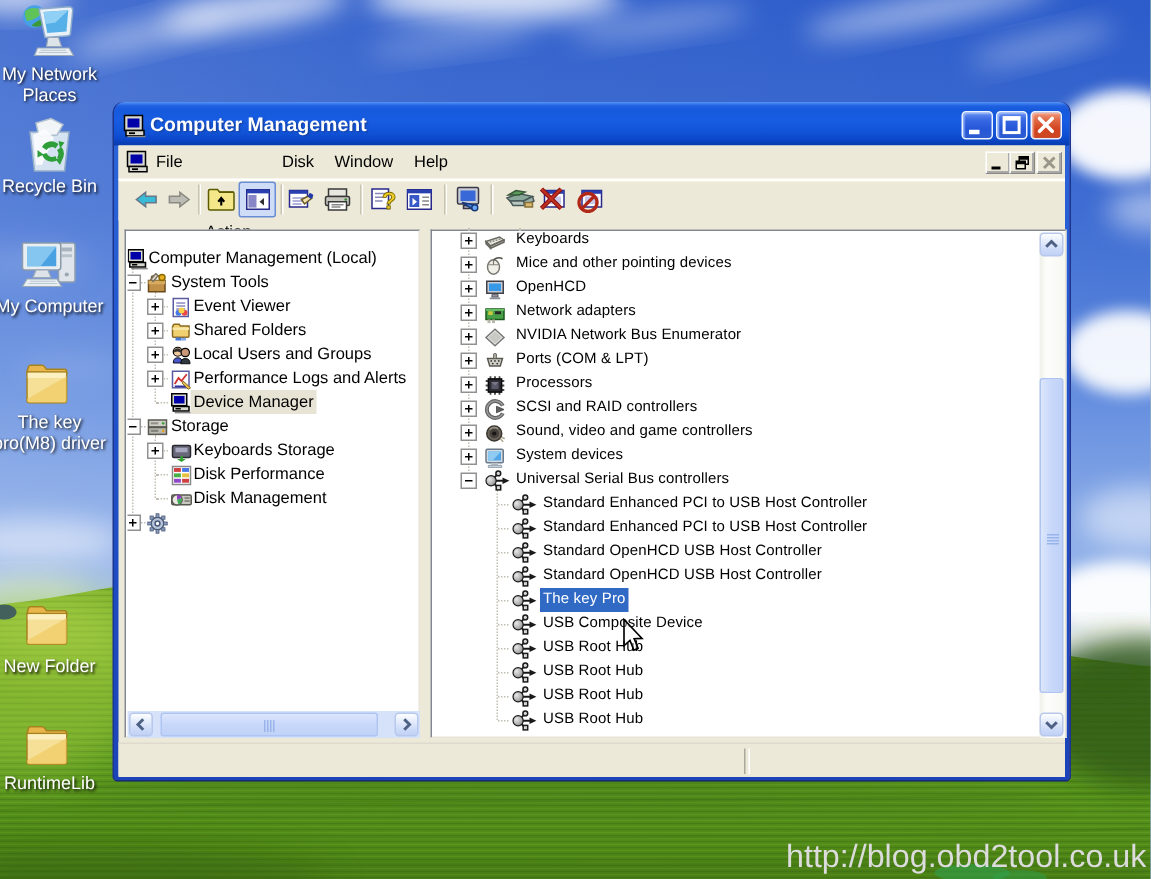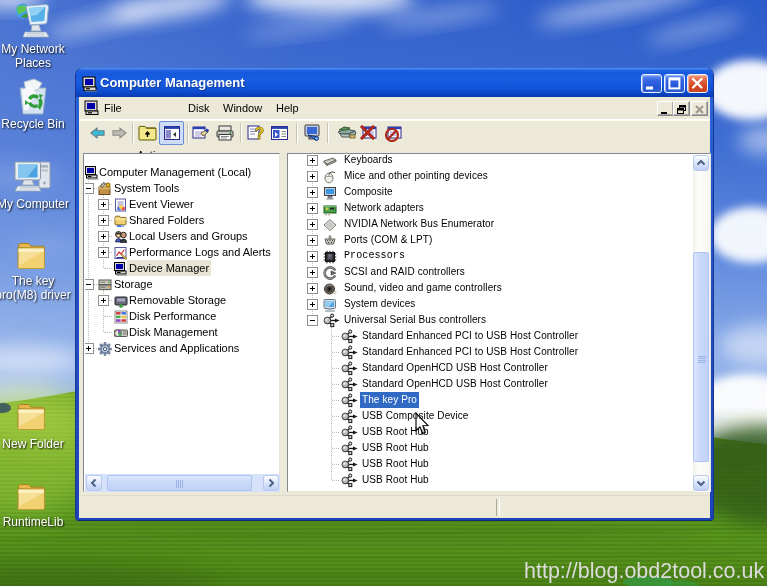--- a/index.html
+++ b/index.html
@@ -417,21 +417,21 @@
           <div class="trow" style="left:27px;top:112px;padding:0 2px;">Storage</div>
           <div style="position:absolute;left:13px;top:131px;width:11px;height:11px;border:1px solid #919191;background:#fff;box-sizing:border-box;"></div>
           <div style="position:absolute;left:16px;top:136px;width:5px;height:1px;background:#000;"></div>
           <div style="position:absolute;left:18px;top:134px;width:1px;height:5px;background:#000;"></div>
           <svg style="position:absolute;left:29px;top:130px;" width="14" height="14" viewBox="0 0 14 14">
             <rect x="1" y="3" width="12" height="8" rx="1" fill="#686878" stroke="#282830"></rect>
             <rect x="3" y="4.5" width="8" height="3" fill="#a8a8c0"></rect>
             <path d="M4,12 L10,12 L7,14 Z" fill="#30a030"></path>
             <rect x="6.3" y="10" width="1.6" height="2.4" fill="#30a030"></rect>
           </svg>
-          <div class="trow" style="left:42px;top:128px;padding:0 2px;">Removable Storage</div>
+          <div class="trow" style="left:42px;top:128px;padding:0 2px;">Keyboards Storage</div>
           <svg style="position:absolute;left:29px;top:146px;" width="14" height="14" viewBox="0 0 14 14">
             <rect x="1" y="1" width="12" height="12" fill="#fff" stroke="#888"></rect>
             <rect x="2" y="2" width="4.6" height="2.6" fill="#d04040"></rect>
             <rect x="7.4" y="2" width="4.6" height="2.6" fill="#4878e8"></rect>
             <rect x="2" y="5.6" width="4.6" height="2.6" fill="#48b048"></rect>
             <rect x="7.4" y="5.6" width="4.6" height="2.6" fill="#e8c040"></rect>
             <rect x="2" y="9.2" width="4.6" height="2.6" fill="#9048c8"></rect>
             <rect x="7.4" y="9.2" width="4.6" height="2.6" fill="#d04040"></rect>
           </svg>
           <div class="trow" style="left:42px;top:144px;padding:0 2px;">Disk Performance</div>
@@ -454,21 +454,20 @@
               <rect x="6" y="0.5" width="2" height="2.4"></rect>
               <rect x="6" y="11.1" width="2" height="2.4"></rect>
               <rect x="0.5" y="6" width="2.4" height="2"></rect>
               <rect x="11.1" y="6" width="2.4" height="2"></rect>
               <rect x="2" y="2" width="2.2" height="2.2"></rect>
               <rect x="9.8" y="2" width="2.2" height="2.2"></rect>
               <rect x="2" y="9.8" width="2.2" height="2.2"></rect>
               <rect x="9.8" y="9.8" width="2.2" height="2.2"></rect>
             </g>
           </svg>
-          <div class="trow" style="left:27px;top:176px;padding:0 2px;">Services and Applications</div>
         </div>
         <div style="position:absolute;left:1px;top:320px;width:195px;height:18px;background:#d5e2fa;">
 <div class="sb-btn" style="left:1px;top:1px;width:16px;height:16px;"><svg width="14" height="14" viewBox="0 0 14 14">
               <path d="M8.5,3.5 L5,7 L8.5,10.5" stroke="#4d6185" stroke-width="2" fill="none"></path>
             </svg></div>
 <div class="sb-btn" style="left:178px;top:1px;width:16px;height:16px;"><svg width="14" height="14" viewBox="0 0 14 14">
               <path d="M5.5,3.5 L9,7 L5.5,10.5" stroke="#4d6185" stroke-width="2" fill="none"></path>
             </svg></div>
 <div style="position:absolute;left:22px;top:1px;width:145px;height:16px;border-radius:2px;border:1px solid #aec4f2;background:linear-gradient(180deg,#dce6fc 0%,#c8d8fa 50%,#c0d2f8 100%);box-sizing:border-box;">
 <div style="position:absolute;left:68px;top:4px;width:1px;height:8px;background:#9ab4ea;box-shadow:2px 0 0 #9ab4ea,4px 0 0 #9ab4ea,6px 0 0 #9ab4ea;"></div>
@@ -517,21 +516,21 @@
           <div class="trow" style="left:53px;top:16px;padding:0 2px;">Mice and other pointing devices</div>
           <div style="position:absolute;left:18px;top:35px;width:11px;height:11px;border:1px solid #919191;background:#fff;box-sizing:border-box;"></div>
           <div style="position:absolute;left:21px;top:40px;width:5px;height:1px;background:#000;"></div>
           <div style="position:absolute;left:23px;top:38px;width:1px;height:5px;background:#000;"></div>
           <svg style="position:absolute;left:34px;top:34px;" width="14" height="14" viewBox="0 0 14 14">
             <rect x="1.5" y="1.5" width="11" height="8" fill="#c8ccd4" stroke="#404048"></rect>
             <rect x="3" y="3" width="8" height="5" fill="#3898e8"></rect>
             <rect x="5" y="10.5" width="4" height="1.5" fill="#a8acb4" stroke="#404048" stroke-width="0.6"></rect>
             <rect x="3.5" y="12.3" width="7" height="1.2" fill="#888c94"></rect>
           </svg>
-          <div class="trow" style="left:53px;top:32px;padding:0 2px;">Composite</div>
+          <div class="trow" style="left:53px;top:32px;padding:0 2px;">OpenHCD</div>
           <div style="position:absolute;left:18px;top:51px;width:11px;height:11px;border:1px solid #919191;background:#fff;box-sizing:border-box;"></div>
           <div style="position:absolute;left:21px;top:56px;width:5px;height:1px;background:#000;"></div>
           <div style="position:absolute;left:23px;top:54px;width:1px;height:5px;background:#000;"></div>
           <svg style="position:absolute;left:34px;top:50px;" width="14" height="14" viewBox="0 0 14 14">
             <rect x="1" y="4" width="12" height="7" fill="#48a048" stroke="#185818"></rect>
             <rect x="2.5" y="5.5" width="3" height="2.5" fill="#c8c840"></rect>
             <rect x="7" y="5.5" width="4" height="2" fill="#282828"></rect>
             <rect x="2" y="11" width="2" height="2.4" fill="#b8b8a8"></rect>
             <rect x="5" y="11" width="2" height="2.4" fill="#b8b8a8"></rect>
             <rect x="1" y="4" width="12" height="1.2" fill="#68c068"></rect>
@@ -575,21 +574,21 @@
               <line x1="0.8" y1="7" x2="3" y2="7"></line>
               <line x1="0.8" y1="10" x2="3" y2="10"></line>
               <line x1="11" y1="4" x2="13.2" y2="4"></line>
               <line x1="11" y1="7" x2="13.2" y2="7"></line>
               <line x1="11" y1="10" x2="13.2" y2="10"></line>
             </g>
             <rect x="2.6" y="2.6" width="8.8" height="8.8" fill="#2a2a30" stroke="#0a0a0e"></rect>
             <rect x="4.6" y="4.6" width="4.8" height="4.8" fill="#585868"></rect>
             <path d="M4.6,4.6 L9.4,4.6 L7,7 Z" fill="#787888"></path>
           </svg>
-          <div class="trow" style="left:53px;top:96px;padding:0 2px;font-family:Liberation Mono, monospace;">Processors</div>
+          <div class="trow" style="left:53px;top:96px;padding:0 2px;">Processors</div>
           <div style="position:absolute;left:18px;top:115px;width:11px;height:11px;border:1px solid #919191;background:#fff;box-sizing:border-box;"></div>
           <div style="position:absolute;left:21px;top:120px;width:5px;height:1px;background:#000;"></div>
           <div style="position:absolute;left:23px;top:118px;width:1px;height:5px;background:#000;"></div>
           <svg style="position:absolute;left:34px;top:114px;" width="14" height="14" viewBox="0 0 14 14">
             <path d="M12.2,4.5 A5.6,5.6 0 1 0 12.2,9.5" fill="none" stroke="#606060" stroke-width="2.6"></path>
             <path d="M12.2,4.5 A5.6,5.6 0 1 0 12.2,9.5" fill="none" stroke="#9a9a9a" stroke-width="1"></path>
             <path d="M13,7 L8,4.8 L8,9.2 Z" fill="#606060" stroke="#3a3a3a" stroke-width="0.5"></path>
           </svg>
           <div class="trow" style="left:53px;top:112px;padding:0 2px;">SCSI and RAID controllers</div>
           <div style="position:absolute;left:18px;top:131px;width:11px;height:11px;border:1px solid #919191;background:#fff;box-sizing:border-box;"></div>

